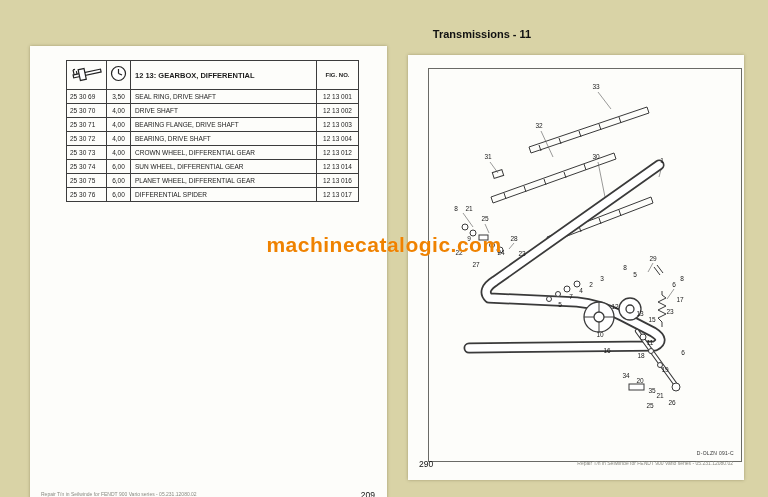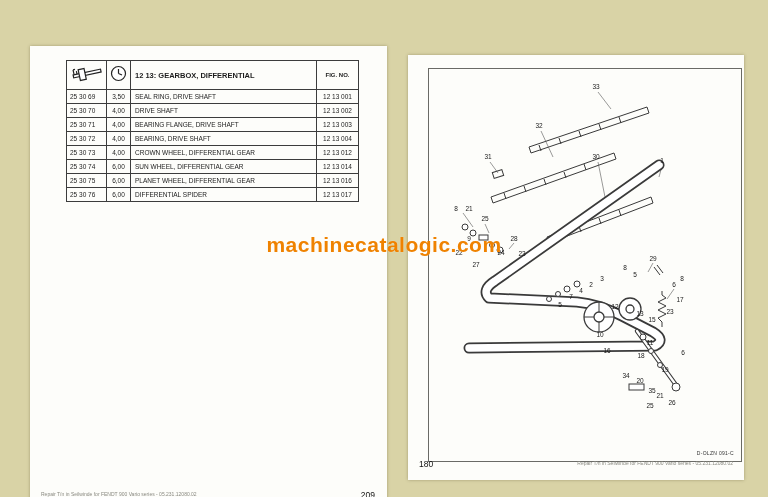--- a/index.html
+++ b/index.html
@@ -42,20 +42,21 @@
   .diagram-box svg{position:absolute;left:0;top:0;}
   .labels-layer{position:absolute;left:0;top:0;width:100%;height:100%;}
   .part-num{position:absolute;transform:translate(-50%,-50%);font-size:6.5px;color:#1a1a1a;line-height:1;}
   .ref-label{position:absolute;right:7px;bottom:5px;font-size:5px;color:#333;letter-spacing:.3px;}
 </style>
 </head>
 <body>
 
 <div class="viewport">
 
+  <div class="heading heading-right">Transmissions - 11</div>
 
   <div class="page pgleft">
     <table class="parts">
       <colgroup>
           <col class="col-code">
           <col class="col-time">
           <col class="col-desc">
           <col class="col-fig">
         </colgroup>
       <tbody>
@@ -244,19 +245,19 @@
           <span class="part-num" style="left: 223px; top: 322px;">35</span>
           <span class="part-num" style="left: 236px; top: 301px;">19</span>
           <span class="part-num" style="left: 254px; top: 284px;">6</span>
           <span class="part-num" style="left: 231px; top: 327px;">21</span>
           <span class="part-num" style="left: 243px; top: 334px;">26</span>
           <span class="part-num" style="left: 221px; top: 337px;">25</span>
         </div>
       <div class="ref-label">D-OLZN 091-C</div>
     </div>
 
-    <div class="foot-page fp-r">180</div>
+    <div class="foot-page fp-r">290</div>
     <div class="foot-text ft-r">Repair T/n in Seilwinde for FENDT 900 Vario series - 05.231.12080.02</div>
   </div>
 
   <div class="watermark" style="color: rgb(239, 130, 0);">machinecatalogic.com</div>
 
 </div>
 
 </body></html>

